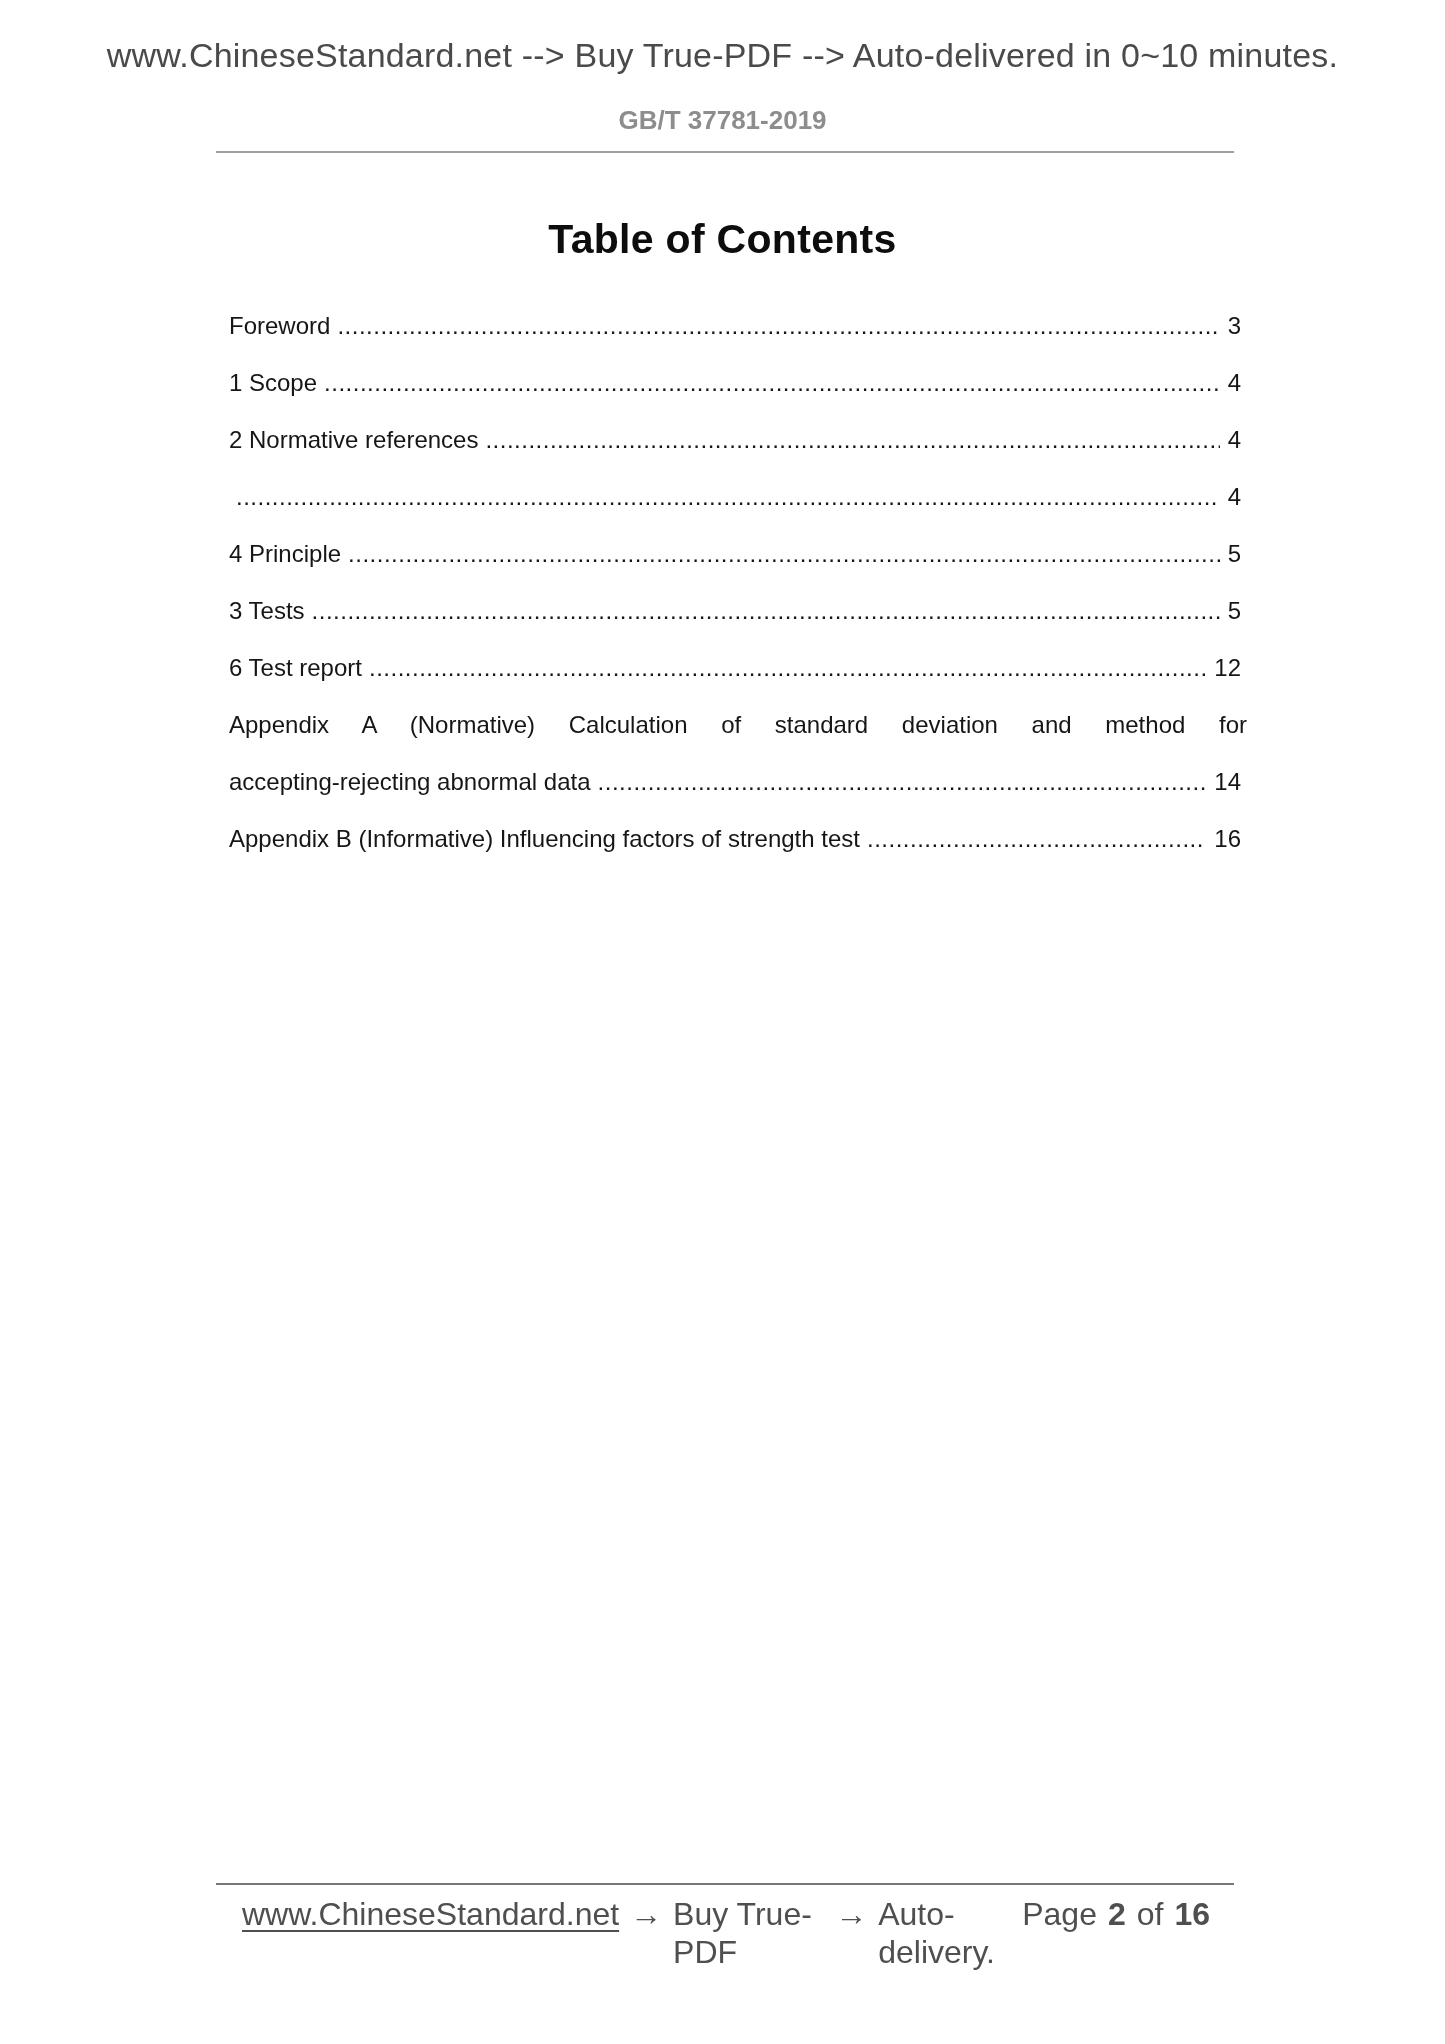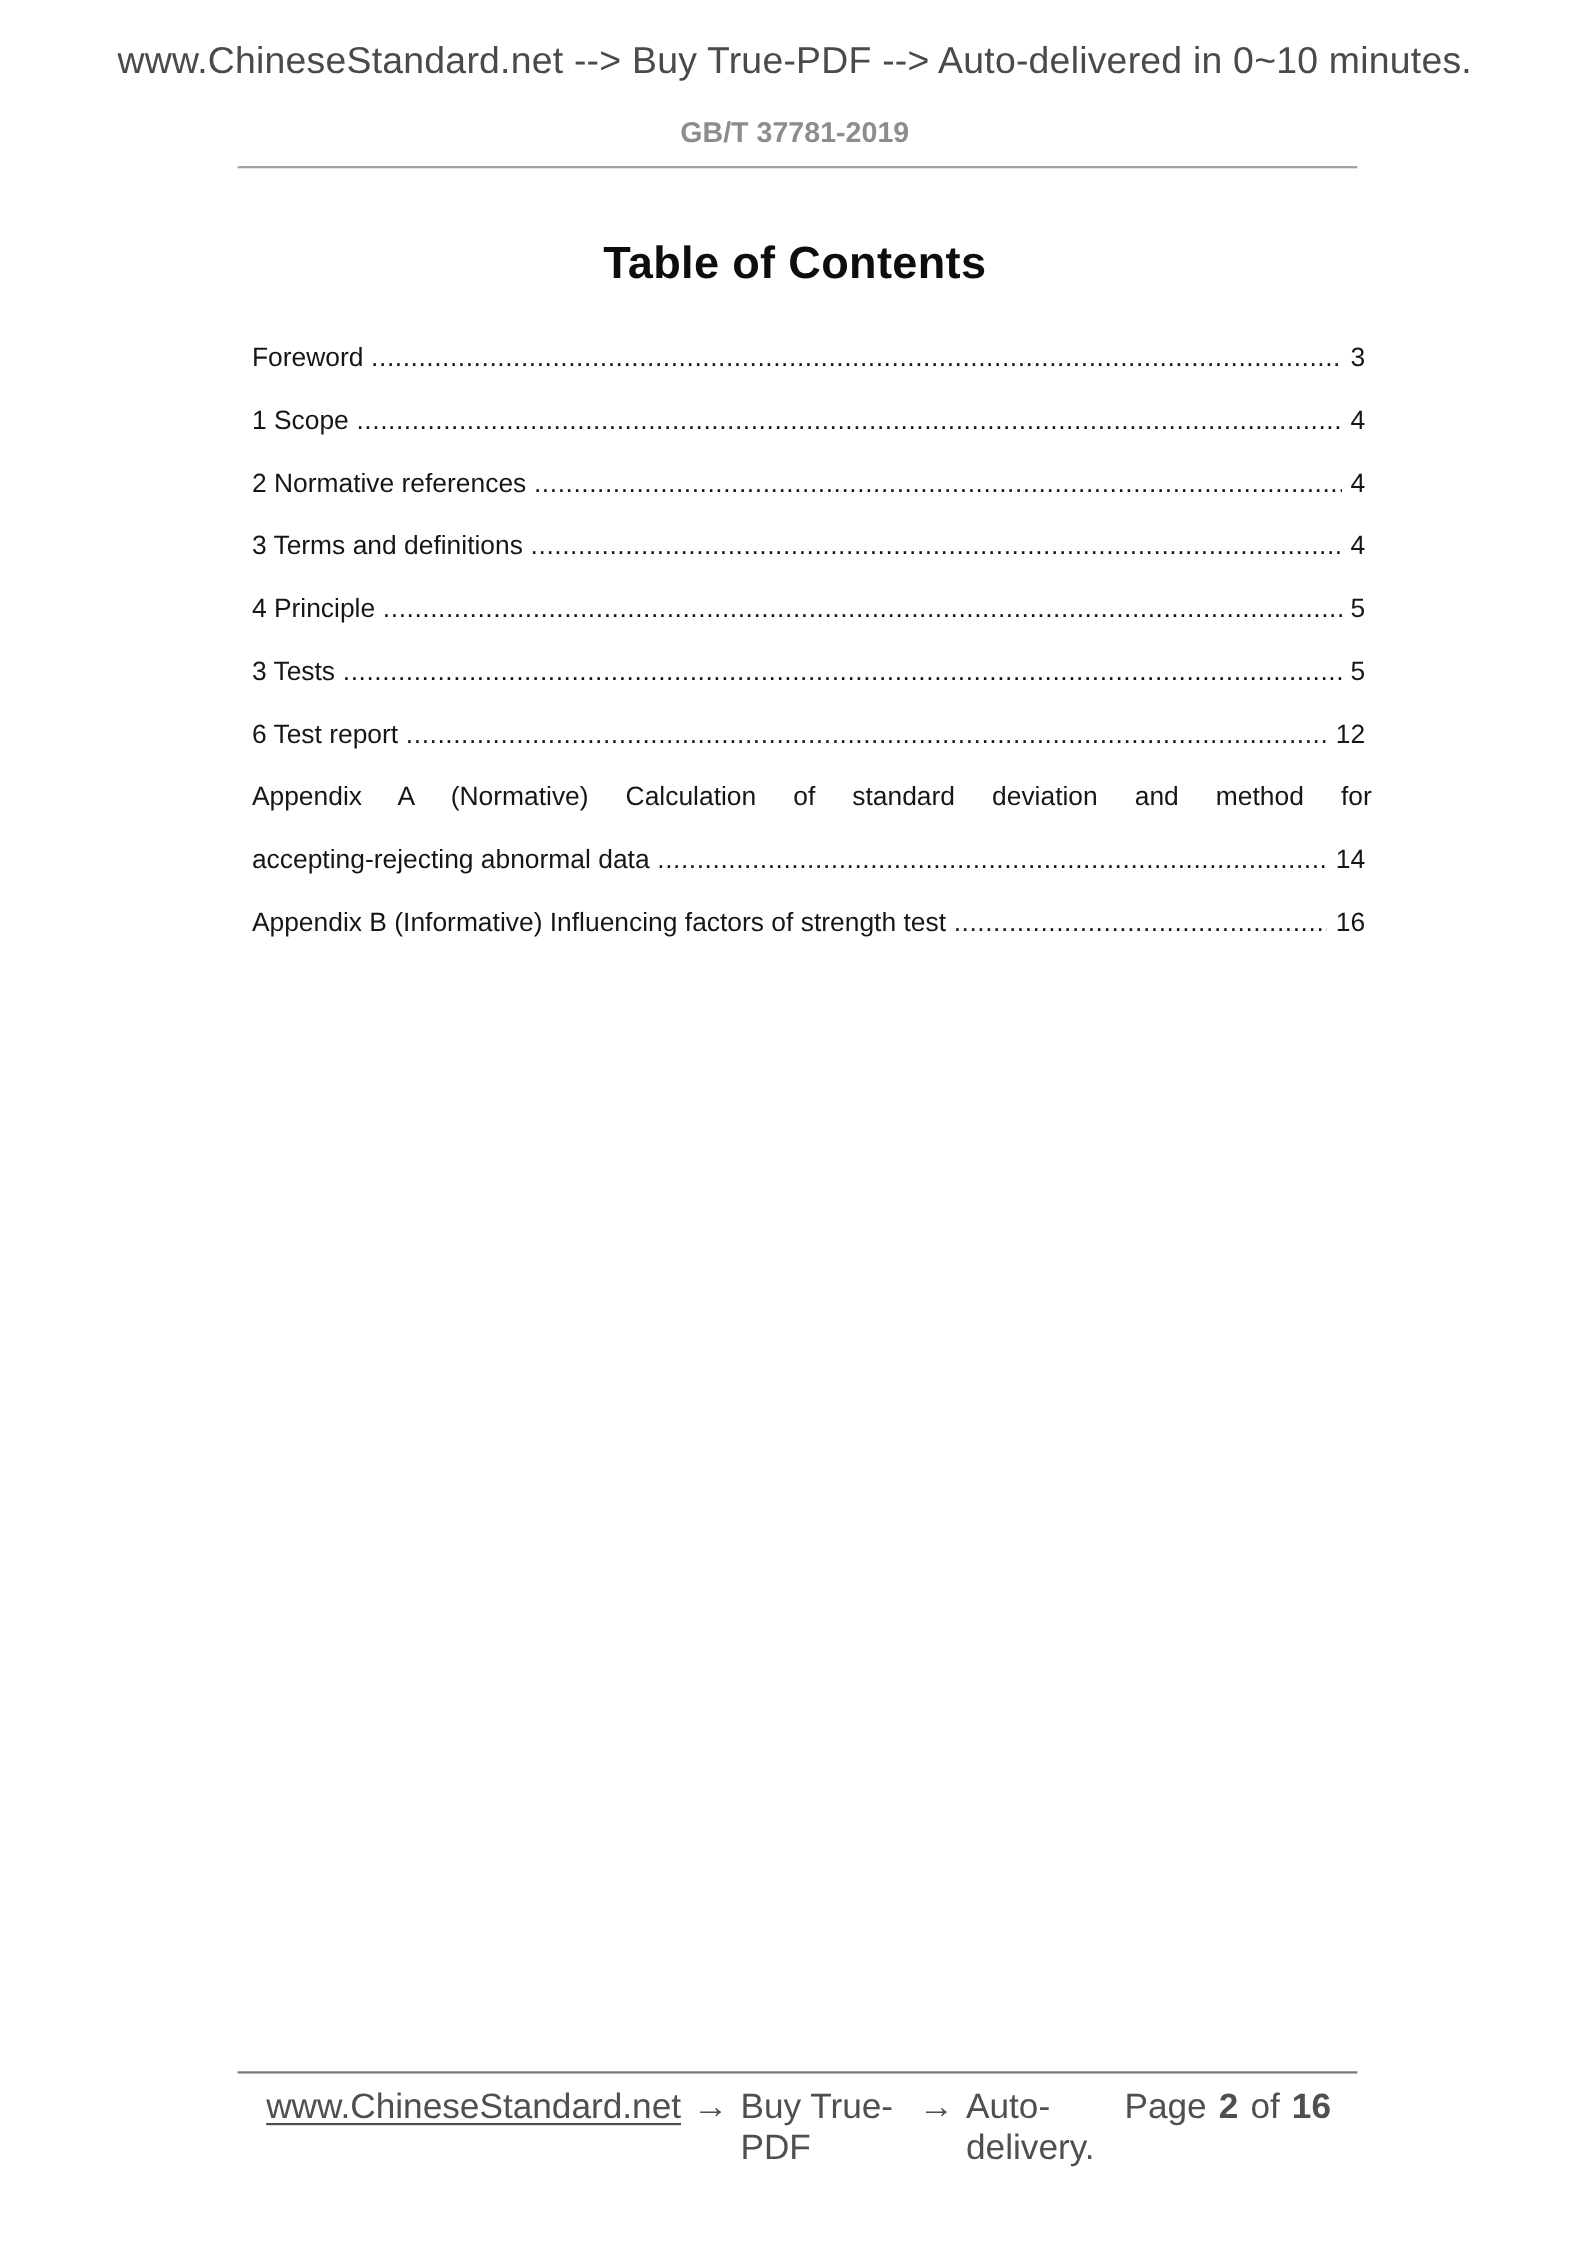--- a/index.html
+++ b/index.html
@@ -117,21 +117,20 @@
     <span class="pagenum">4</span>
   </div>
 
   <div class="toc-row">
     <span class="label">2 Normative references</span>
     <span class="dots"></span>
     <span class="pagenum">4</span>
   </div>
 
   <div class="toc-row">
-    <span class="label">3 Terms and definitions</span>
     <span class="dots"></span>
     <span class="pagenum">4</span>
   </div>
 
   <div class="toc-row">
     <span class="label">4 Principle</span>
     <span class="dots"></span>
     <span class="pagenum">5</span>
   </div>
 

